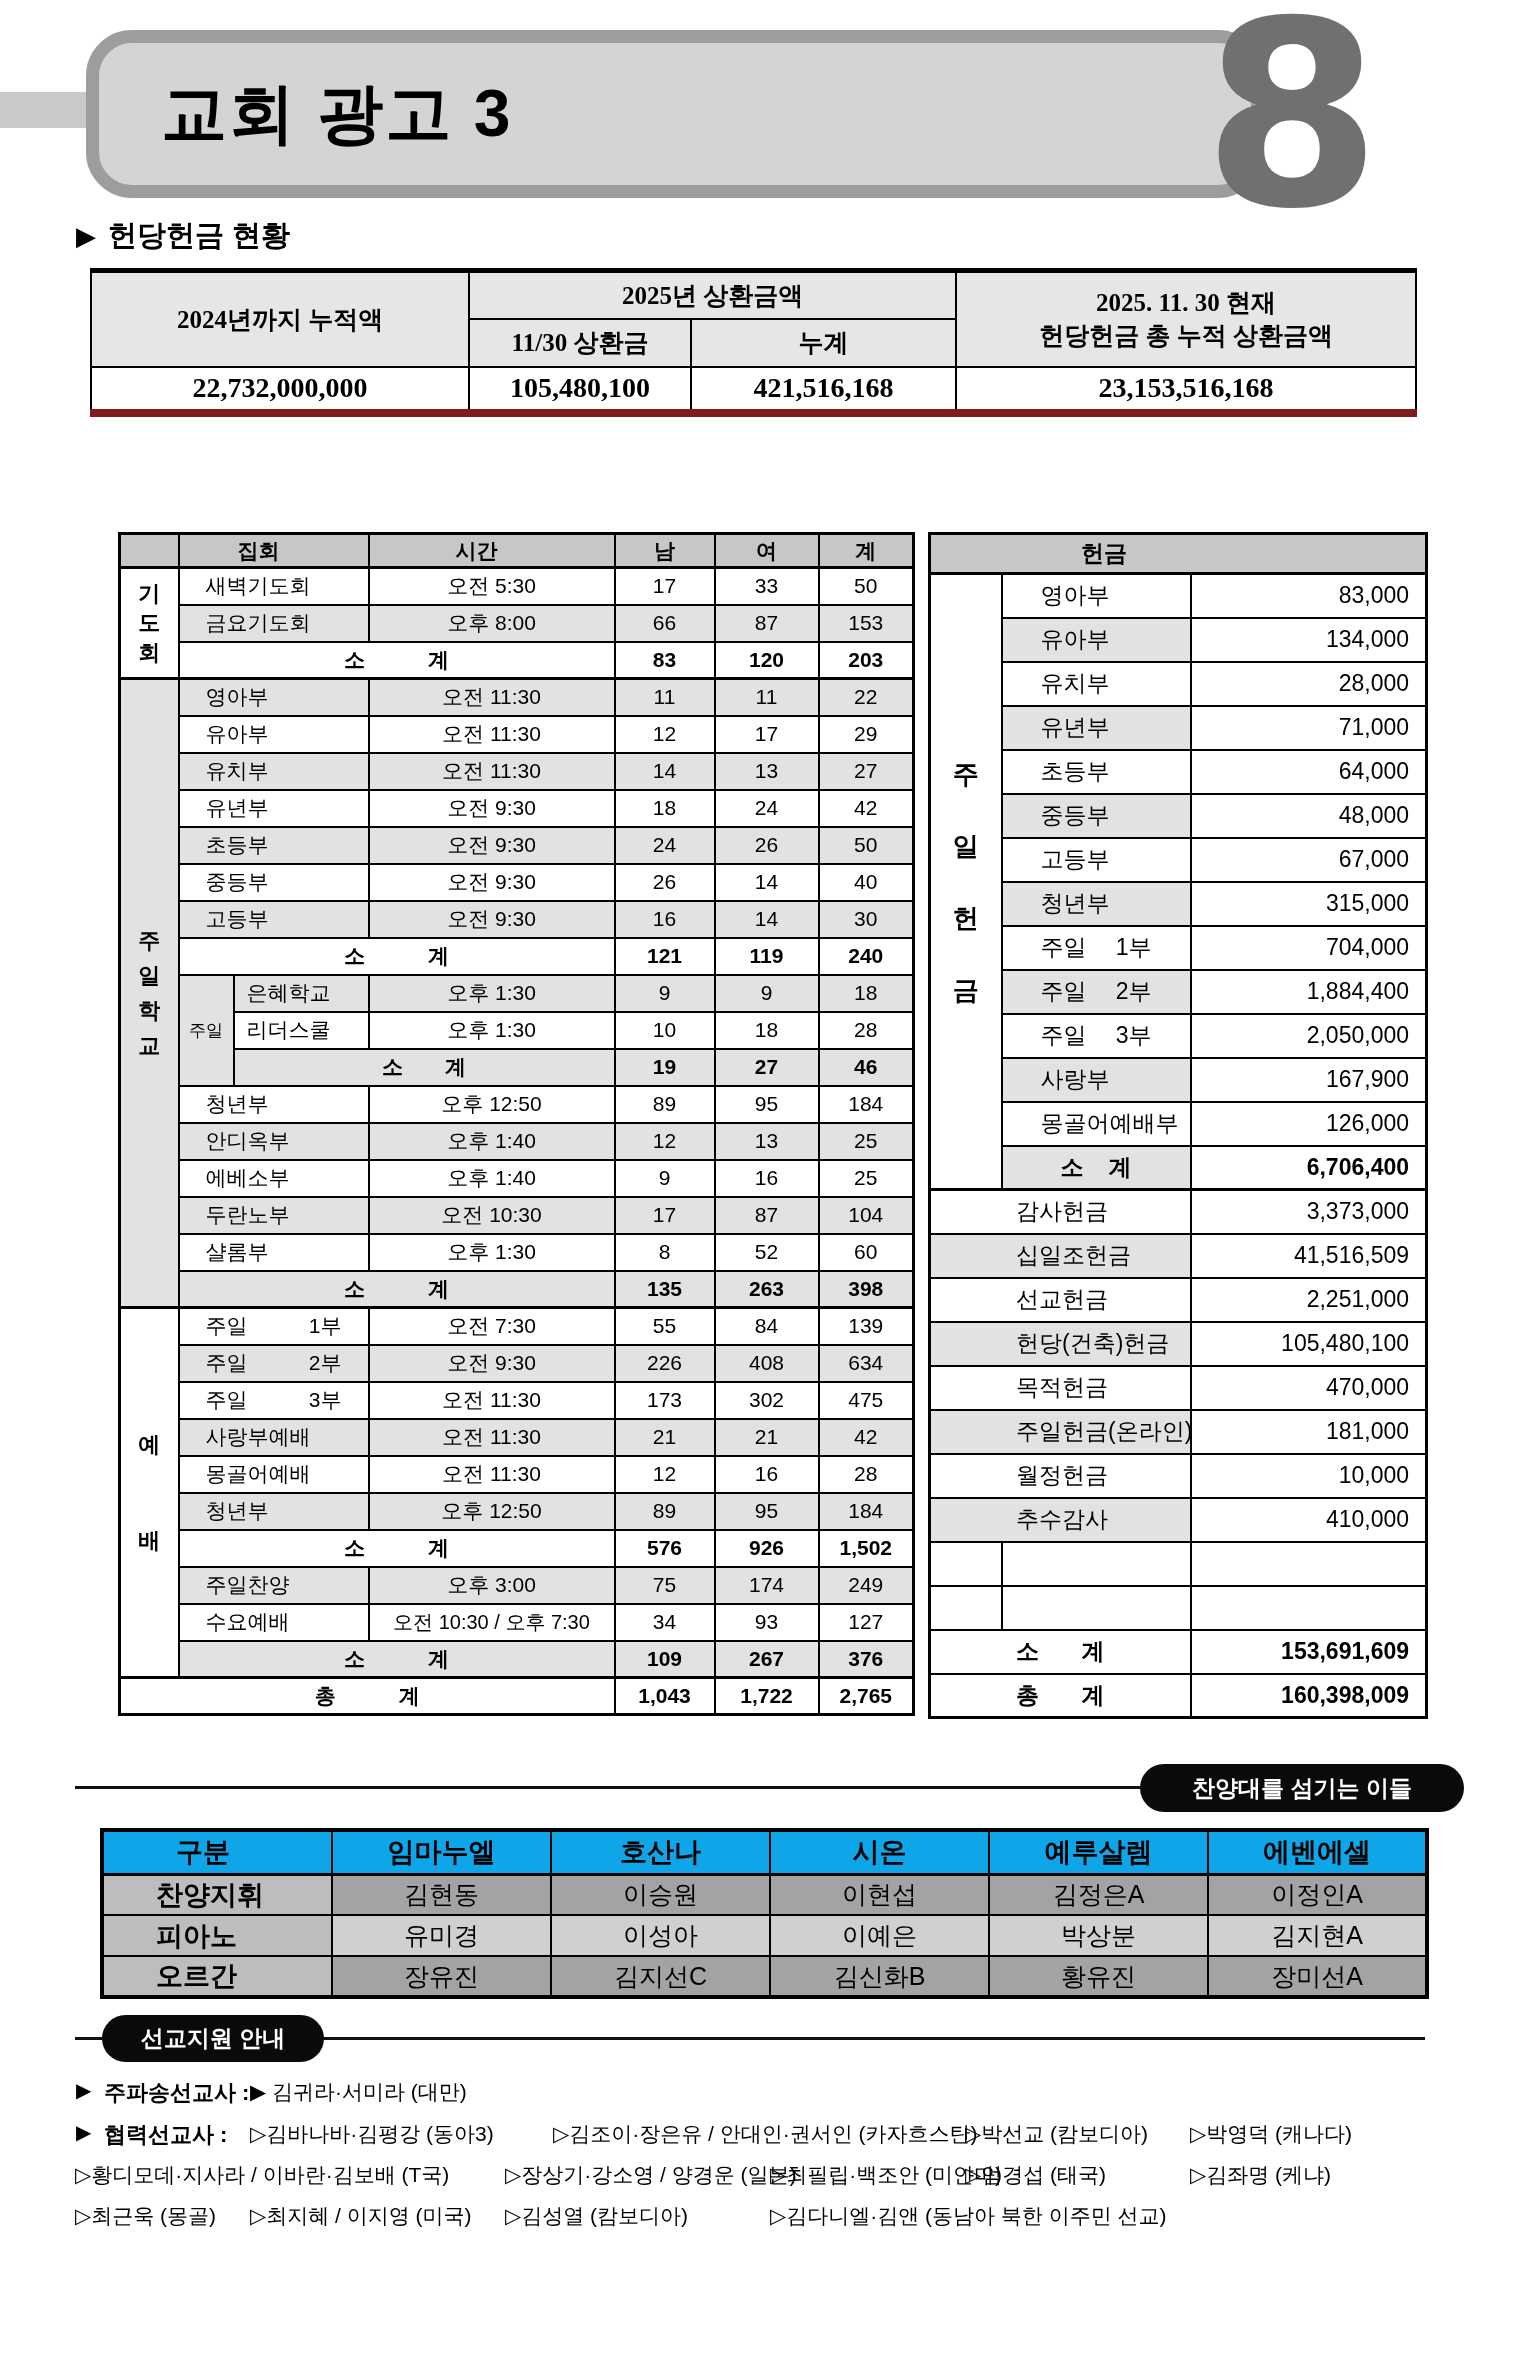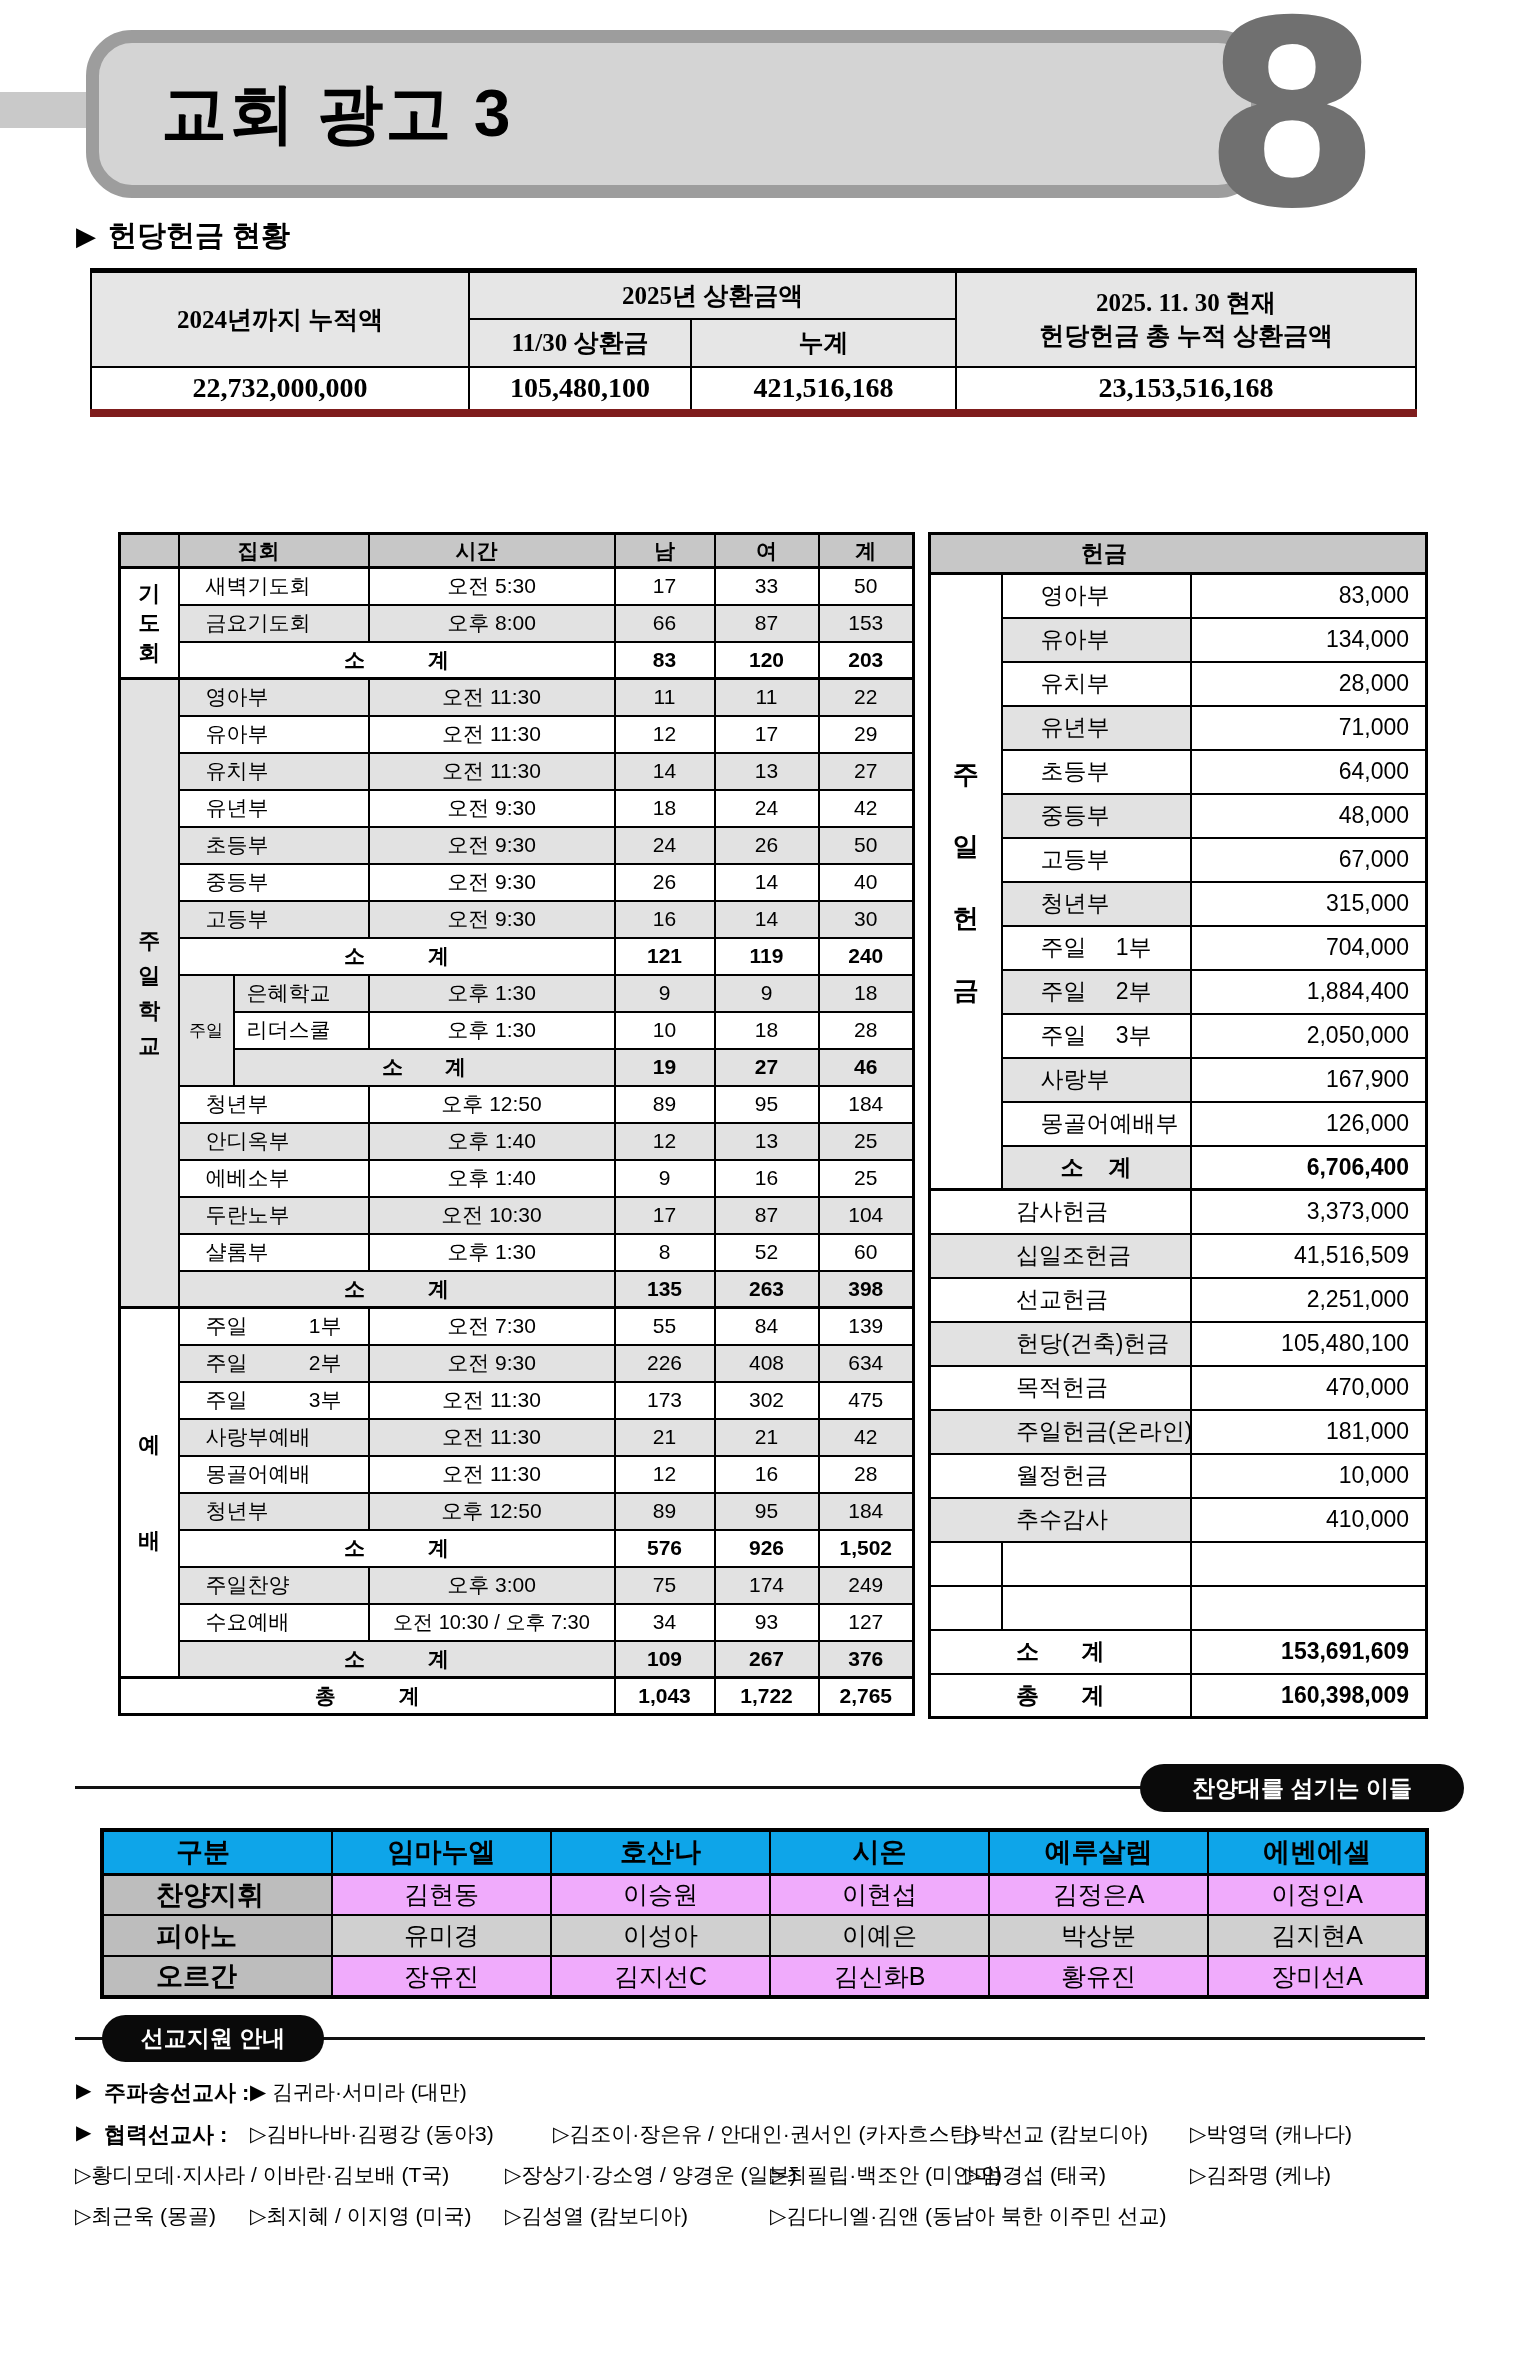--- a/index.html
+++ b/index.html
@@ -72,21 +72,21 @@
 
   
   .pill{position:absolute;background:#0a0a0a;color:#fff;font-weight:bold;z-index:2;
         display:flex;align-items:center;justify-content:center;}
   .choir-pill{left:1140px;top:1764px;width:324px;height:48px;border-radius:26px;font-size:23px;}
   .mission-pill{left:102px;top:2015px;width:222px;height:47px;border-radius:25px;font-size:23px;}
   .choir-line{position:absolute;left:75px;top:1786px;width:1080px;height:3px;background:#111;}
   .mission-line{position:absolute;left:75px;top:2037px;width:1350px;height:3px;background:#111;}
 
   .choir{left:100px;top:1828px;width:1325px;border:4px solid #000;}
-  .choir td{height:41px;font-size:25px;text-align:center;background:#f0abfc;}
+  .choir td{height:41px;font-size:25px;text-align:center;background:#a3a3a3;}
   .choir tr.hdr td{height:44px;background:#0ea5e9;font-weight:bold;font-size:27px;border-bottom:3px solid #000;}
   .choir tr.hdr td.first{text-align:justify;text-align-last:justify;padding:0 72px;}
   .choir td.rowlabel{background:#bdbdbd;font-weight:bold;font-size:27px;
                      text-align:justify;text-align-last:justify;padding:0 52px;}
   .choir tr.shade td{background:#d0d0d0;}
   .choir tr.shade td.rowlabel{background:#bdbdbd;}
 
   
   .mline{position:absolute;left:0;width:1535px;height:30px;font-size:21px;}
   .mline .mk{position:absolute;left:76px;font-size:20px;font-weight:bold;}

